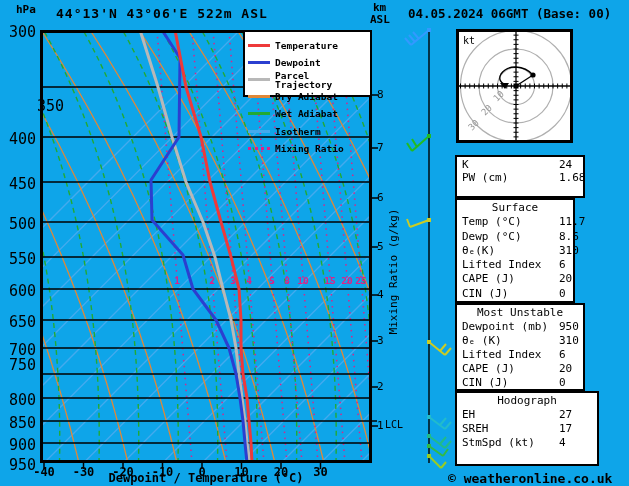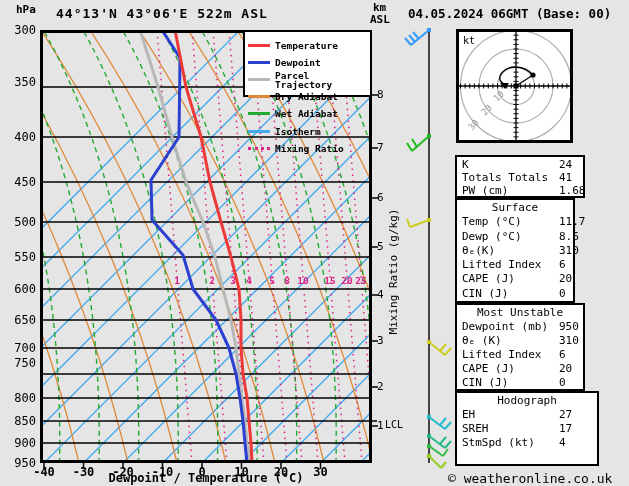--- a/index.html
+++ b/index.html
@@ -1,31 +1,31 @@
 <!DOCTYPE html>
 <html><head>
 <meta charset="utf-8">
 <style>
   html,body{margin:0;padding:0;background:#fff;}
-  .screen{position:relative;width:629px;height:486px;background:#e5e5e5;overflow:hidden;
+  .screen{position:relative;width:629px;height:486px;background:#0ea5e9;overflow:hidden;
           font-family:"DejaVu Sans Mono","DejaVu Sans",monospace;color:#000;}
   .lbl{position:absolute;white-space:pre;}
   #chart-title{left:56px;top:6px;font-size:13px;font-weight:bold;letter-spacing:1px;}
   #hpa-label{left:16px;top:3px;font-size:11px;font-weight:bold;}
   #km-label{left:373px;top:1px;font-size:11px;font-weight:bold;}
   #asl-label{left:370px;top:13px;font-size:11px;font-weight:bold;}
   #date-title{left:408px;top:6px;font-size:12.5px;font-weight:bold;}
   #x-axis-title{left:60px;top:471px;width:292px;text-align:center;font-size:12px;font-weight:bold;}
   #mixing-axis-label{left:318px;top:265px;width:150px;text-align:center;font-size:11px;
       transform:rotate(-90deg);transform-origin:center;}
   #lcl-label{left:385px;top:419px;font-size:10px;}
-  #watermark{left:448px;top:471px;font-size:13px;font-weight:normal;}
+  #watermark{left:448px;top:471px;font-size:13px;font-weight:bold;}
   #skewt{position:absolute;left:40px;top:30px;}
   #overlay{position:absolute;left:0;top:0;pointer-events:none;}
-  .plabel{position:absolute;left:0;width:36px;text-align:right;font-size:12px;}
+  .plabel{position:absolute;left:0;width:36px;text-align:right;font-size:15px;}
   .tlabel{position:absolute;width:40px;text-align:center;font-size:12px;font-weight:bold;top:465px;}
   .klabel{position:absolute;left:377px;font-size:11px;}
   #legend{position:absolute;left:243px;top:30px;width:129px;height:67px;background:#fff;
       border:2px solid #000;box-sizing:border-box;padding:1px 0 0 3px;z-index:5;}
   .lrow{display:flex;align-items:center;height:9.1px;margin-top:8px;}
   .lsw{width:22px;height:0;margin-right:5px;flex:none;}
   .ltx{font-size:9.5px;font-weight:bold;line-height:9px;}
   #hodograph-box{position:absolute;left:456px;top:29px;width:117px;height:114px;
       border:3px solid #000;box-sizing:border-box;background:#fff;}
   .tbox{position:absolute;border:2px solid #000;box-sizing:border-box;background:#fff;
@@ -173,21 +173,21 @@
       <line x1="429" y1="446" x2="443" y2="456" stroke="#33bb44" stroke-width="2"></line>
       <line x1="443" y1="456" x2="448" y2="449" stroke="#33bb44" stroke-width="2"></line>
       <rect x="427" y="444" width="4" height="4" fill="#33bb44"></rect>
       <line x1="429" y1="456" x2="441" y2="468" stroke="#99cc22" stroke-width="2"></line>
       <line x1="441" y1="468" x2="446" y2="462" stroke="#99cc22" stroke-width="2"></line>
       <rect x="427" y="454" width="4" height="4" fill="#99cc22"></rect>
     </svg>
 
   <div id="pressure-labels">
       <span class="plabel lbl" style="top: 23px;">300</span>
-      <span class="plabel lbl" style="top: 75px;">350</span>
+      <span class="plabel lbl" style="top: 97px; padding-left: 28px;">350</span>
       <span class="plabel lbl" style="top: 130px;">400</span>
       <span class="plabel lbl" style="top: 175px;">450</span>
       <span class="plabel lbl" style="top: 215px;">500</span>
       <span class="plabel lbl" style="top: 250px;">550</span>
       <span class="plabel lbl" style="top: 282px;">600</span>
       <span class="plabel lbl" style="top: 313px;">650</span>
       <span class="plabel lbl" style="top: 341px;">700</span>
       <span class="plabel lbl" style="top: 356px;">750</span>
       <span class="plabel lbl" style="top: 391px;">800</span>
       <span class="plabel lbl" style="top: 414px;">850</span>
@@ -313,21 +313,20 @@
         <path d="M74,43 C65,33 49,32 42,42 C39,47 42,51 46,53" fill="none" stroke="#000" stroke-width="1.4"></path>
         <circle cx="74" cy="43" r="2.6" fill="#000"></circle>
         <polygon points="46,57 50,51 41,51" fill="#000"></polygon>
         <rect x="54.5" y="51.5" width="5" height="5" fill="#000"></rect>
       </svg>
   </div>
 
   <div id="tables">
       <div class="tbox b1" style="left: 455px; top: 155px; width: 130px; height: 43px;">
         <div class="trow"><span>K</span><span class="tv">24</span></div>
-        <div class="trow"><span>Totals Totals</span><span class="tv">41</span></div>
         <div class="trow"><span>PW (cm)</span><span class="tv">1.68</span></div>
       </div>
       <div class="tbox b2" style="left: 455px; top: 198px; width: 120px; height: 105px;">
         <div class="trow ttl">Surface</div>
         <div class="trow"><span>Temp (°C)</span><span class="tv">11.7</span></div>
         <div class="trow"><span>Dewp (°C)</span><span class="tv">8.6</span></div>
         <div class="trow"><span>θₑ(K)</span><span class="tv">310</span></div>
         <div class="trow"><span>Lifted Index</span><span class="tv">6</span></div>
         <div class="trow"><span>CAPE (J)</span><span class="tv">20</span></div>
         <div class="trow"><span>CIN (J)</span><span class="tv">0</span></div>

